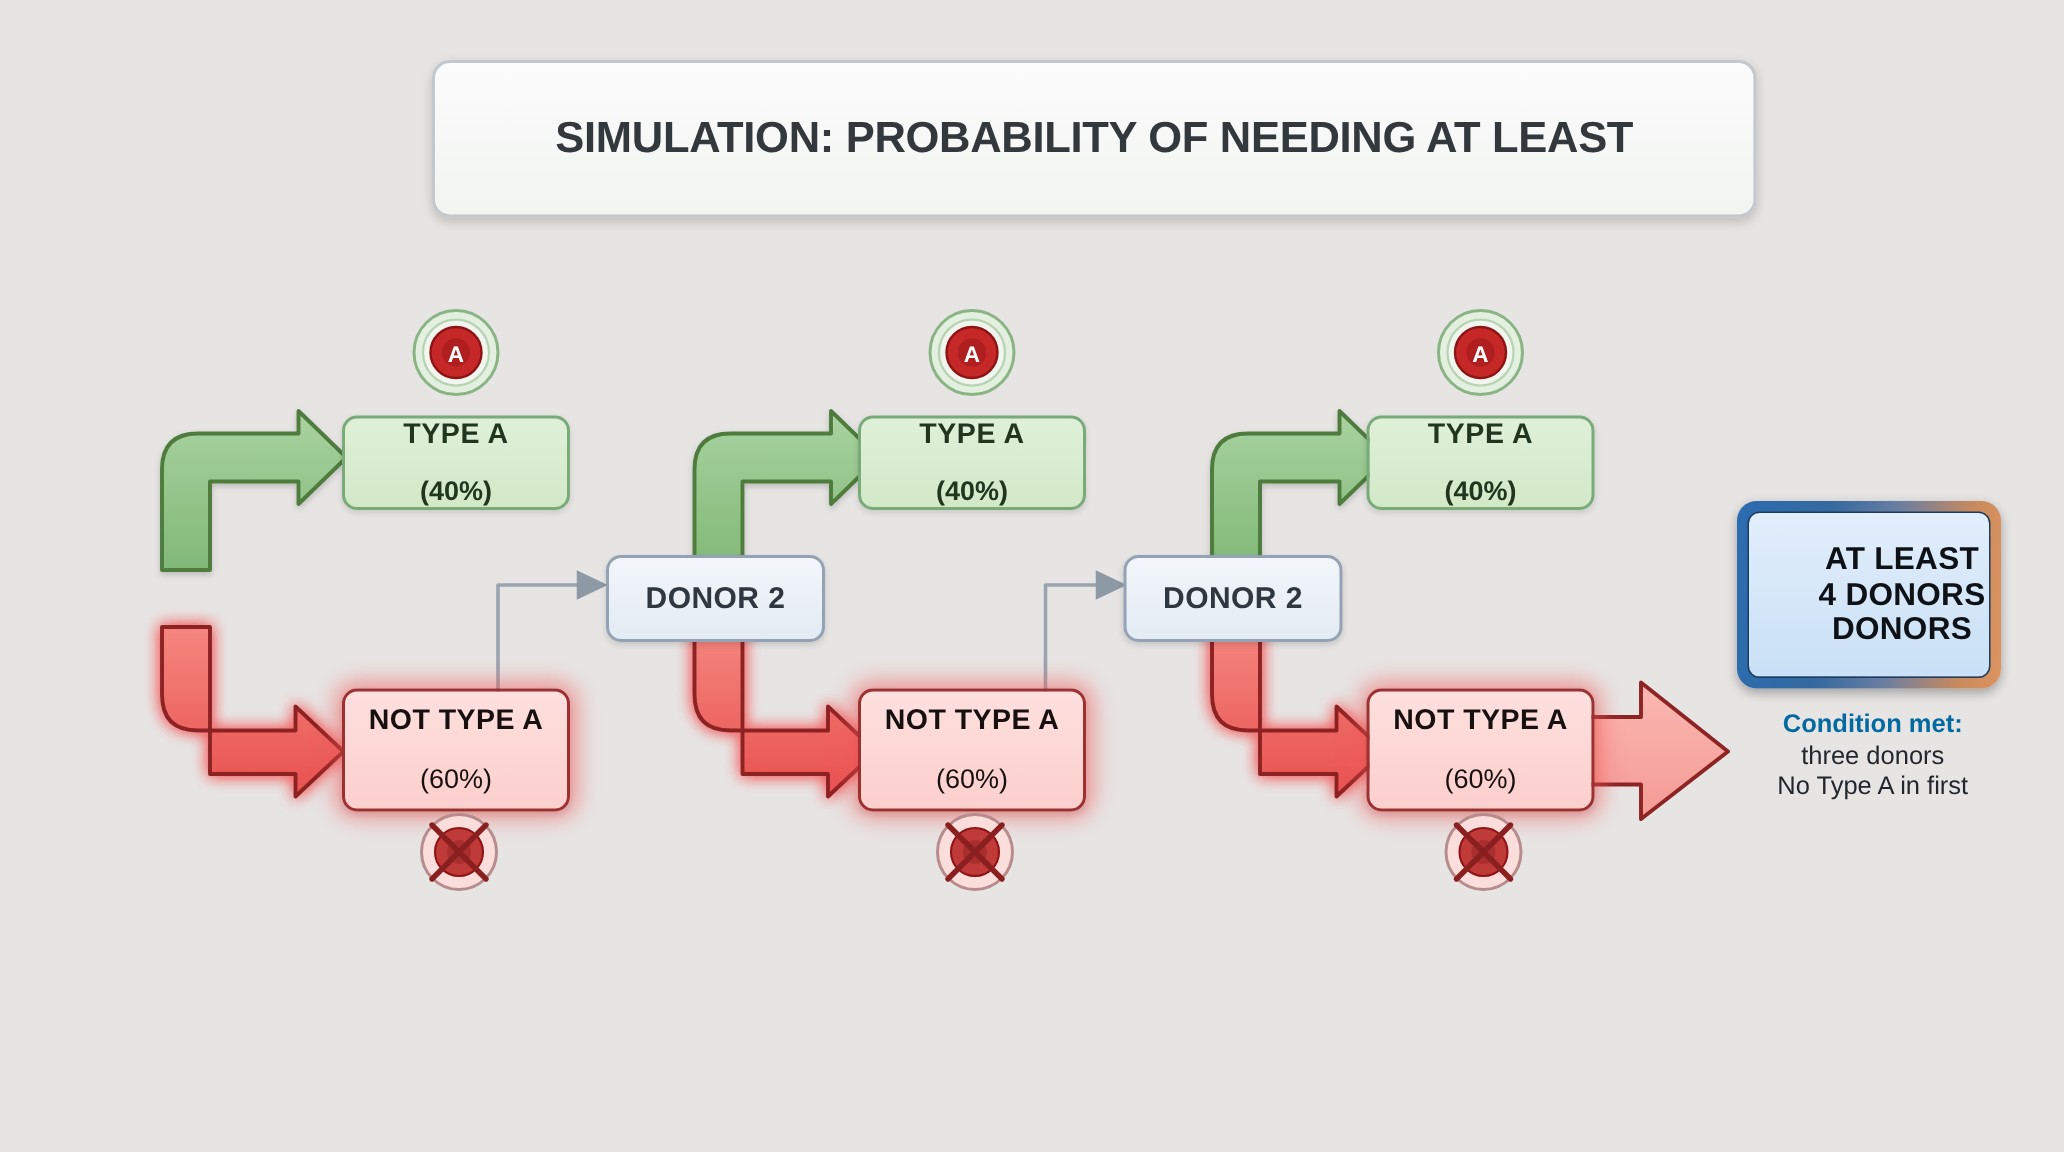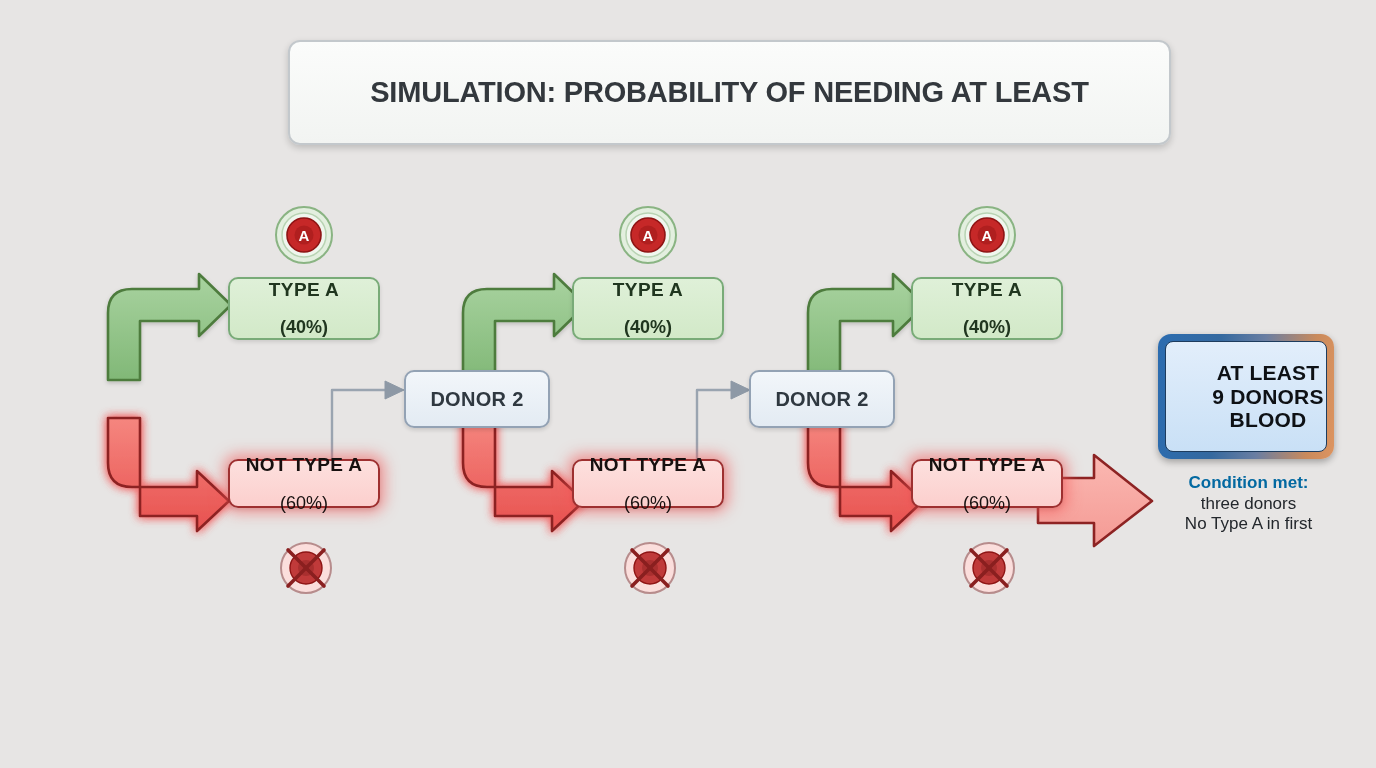--- a/index.html
+++ b/index.html
@@ -41,21 +41,21 @@
     background:linear-gradient(180deg,#dff0d8 0%,#d2e9c8 100%);
     border:2px solid #79ab78; border-radius:10px;
     display:flex; flex-direction:column; align-items:center; justify-content:space-between;
     box-shadow:0 2px 4px rgba(0,0,0,.12);
     z-index:6;
   }
   .typea-box .l1{ font-size:19px; font-weight:bold; color:#20361f; letter-spacing:.4px;}
   .typea-box .l2{ font-size:18px; color:#20361f; margin-top:1px;font-weight:bold;}
 
   .nota-box{
-    position:absolute; width:152px; height:49px;
+    position:absolute; width:152px; height:82px;
     background:linear-gradient(180deg,#fde0de 0%,#fccfcd 100%);
     border:2px solid #9e3030; border-radius:10px;
     display:flex; flex-direction:column; align-items:center; justify-content:center;
     box-shadow:0 0 14px 5px rgba(244,88,88,.55), 0 2px 4px rgba(0,0,0,.12);
     z-index:6;
   }
   .nota-box .l1{ font-size:19px; font-weight:bold; color:#17100f; letter-spacing:.3px;}
   .nota-box .l2{ font-size:18px; color:#17100f; margin-top:17px;}
 
   
@@ -248,22 +248,22 @@
     <circle cx="27" cy="27" r="25" fill="#fbdedc" stroke="#b78c8c" stroke-width="2"></circle>
     <circle cx="27" cy="27" r="16" fill="#c03a3a" stroke="#8e1414" stroke-width="1.4"></circle>
     <circle cx="27" cy="27" r="8" fill="#a02b2b" opacity=".7"></circle>
     <line x1="9" y1="9" x2="45" y2="45" stroke="#8a1f1f" stroke-width="3.6" stroke-linecap="round"></line>
     <line x1="45" y1="9" x2="9" y2="45" stroke="#8a1f1f" stroke-width="3.6" stroke-linecap="round"></line>
   </svg>
 
   <div class="result-box">
     <div class="result-inner">
       <div>AT LEAST</div>
-      <div>9 DONORS</div>
-      <div>BLOOD</div>
+      <div>4 DONORS</div>
+      <div>DONORS</div>
     </div>
   </div>
 
   <div class="cond">
     <div class="c1">Condition met:</div>
     <div class="c2">three donors</div>
     <div class="c2">No Type A in first</div>
   </div>
 
 </div>

